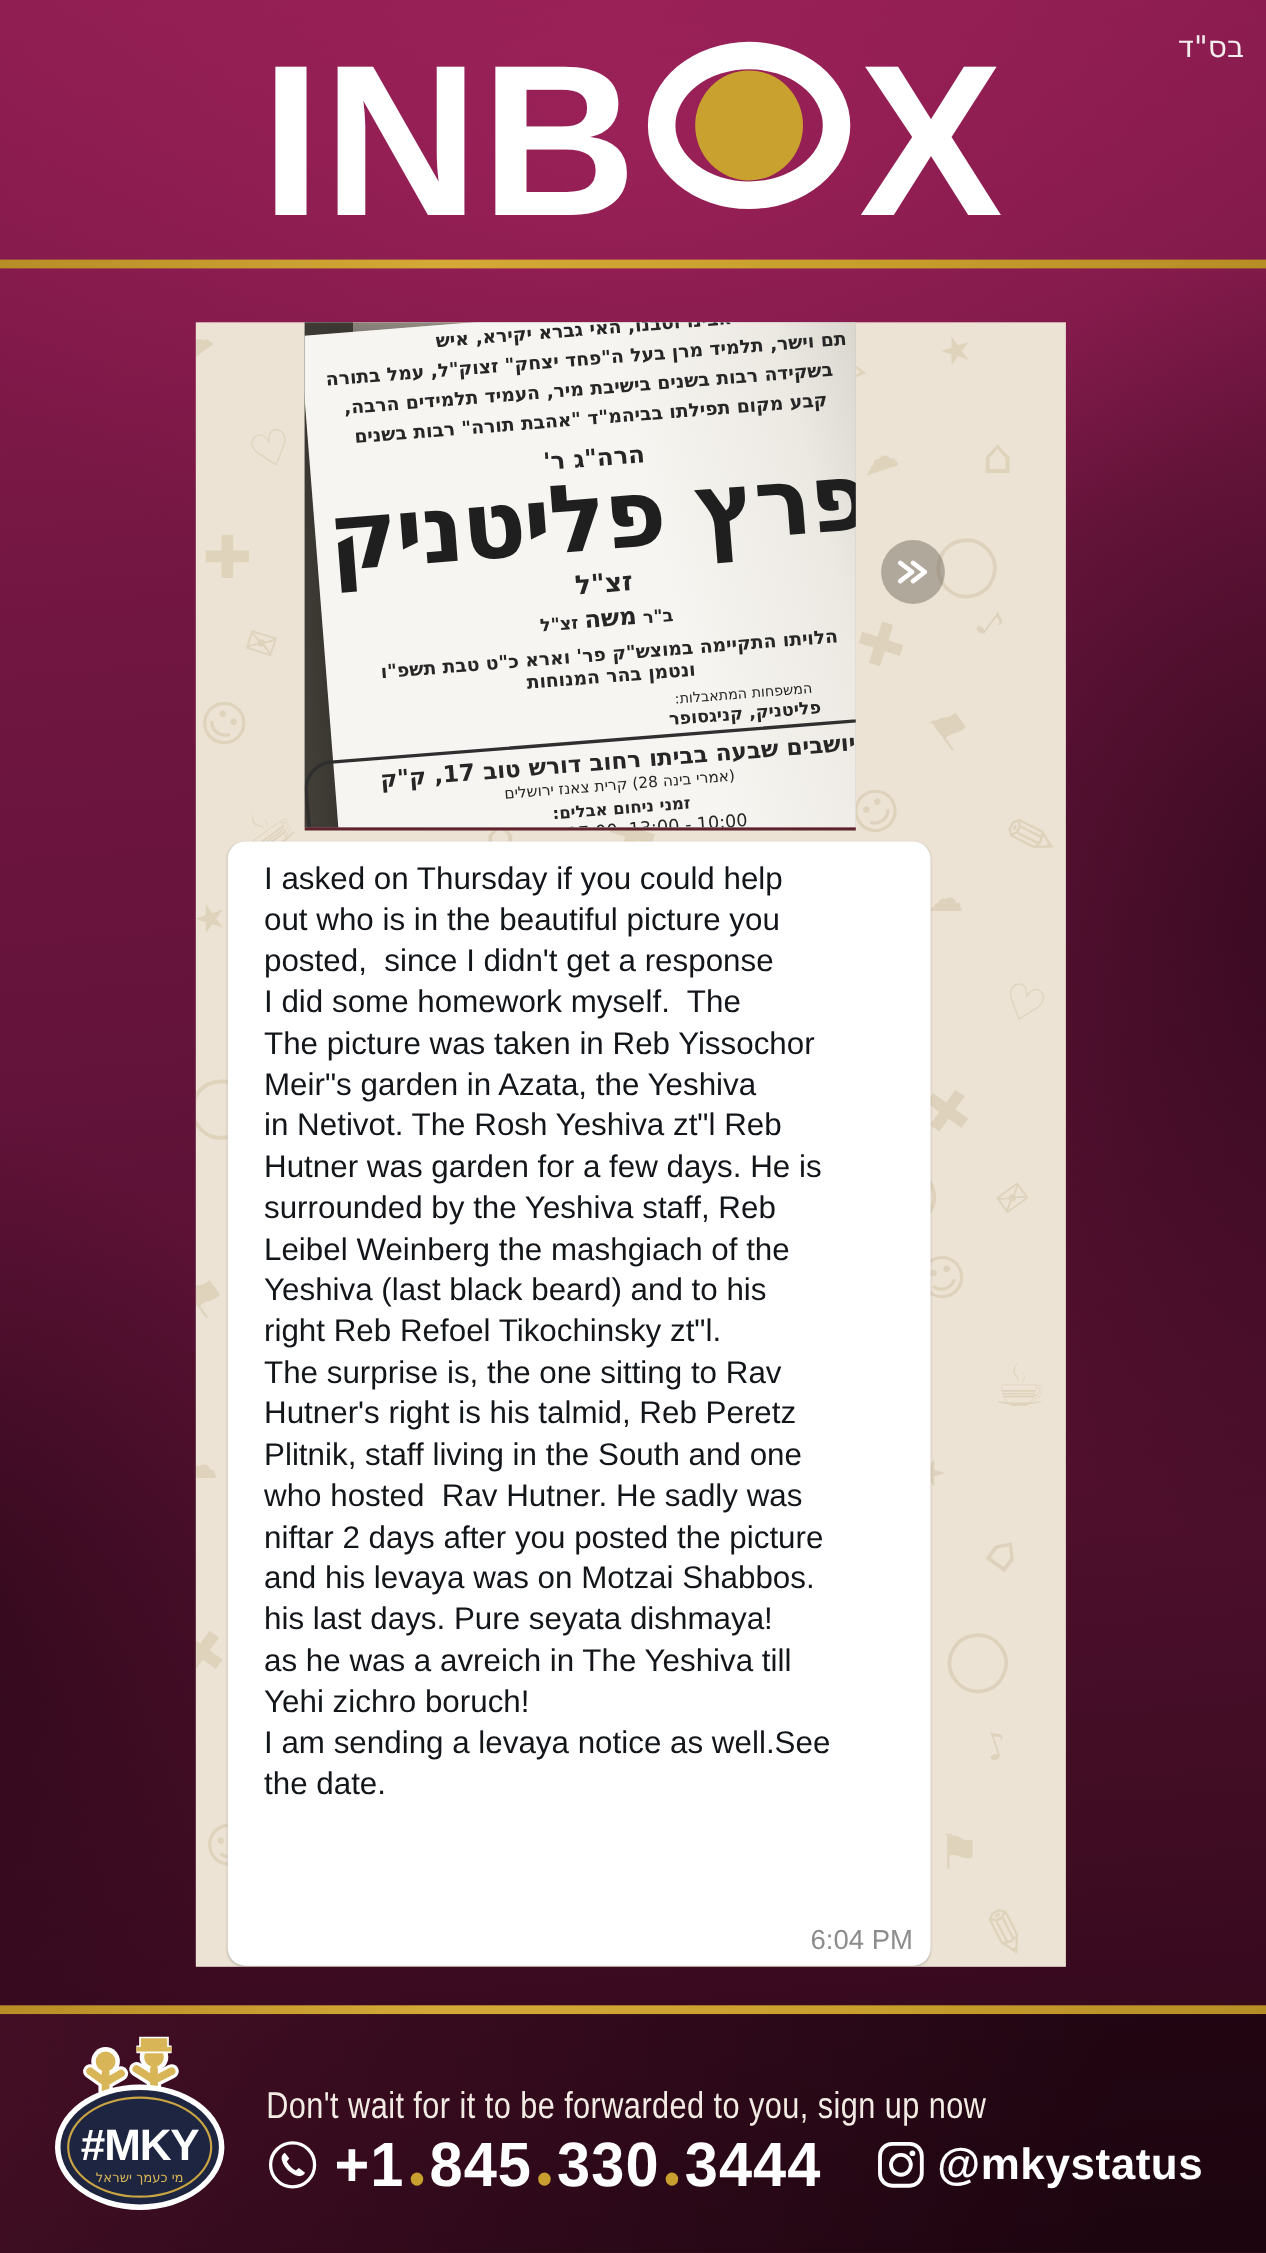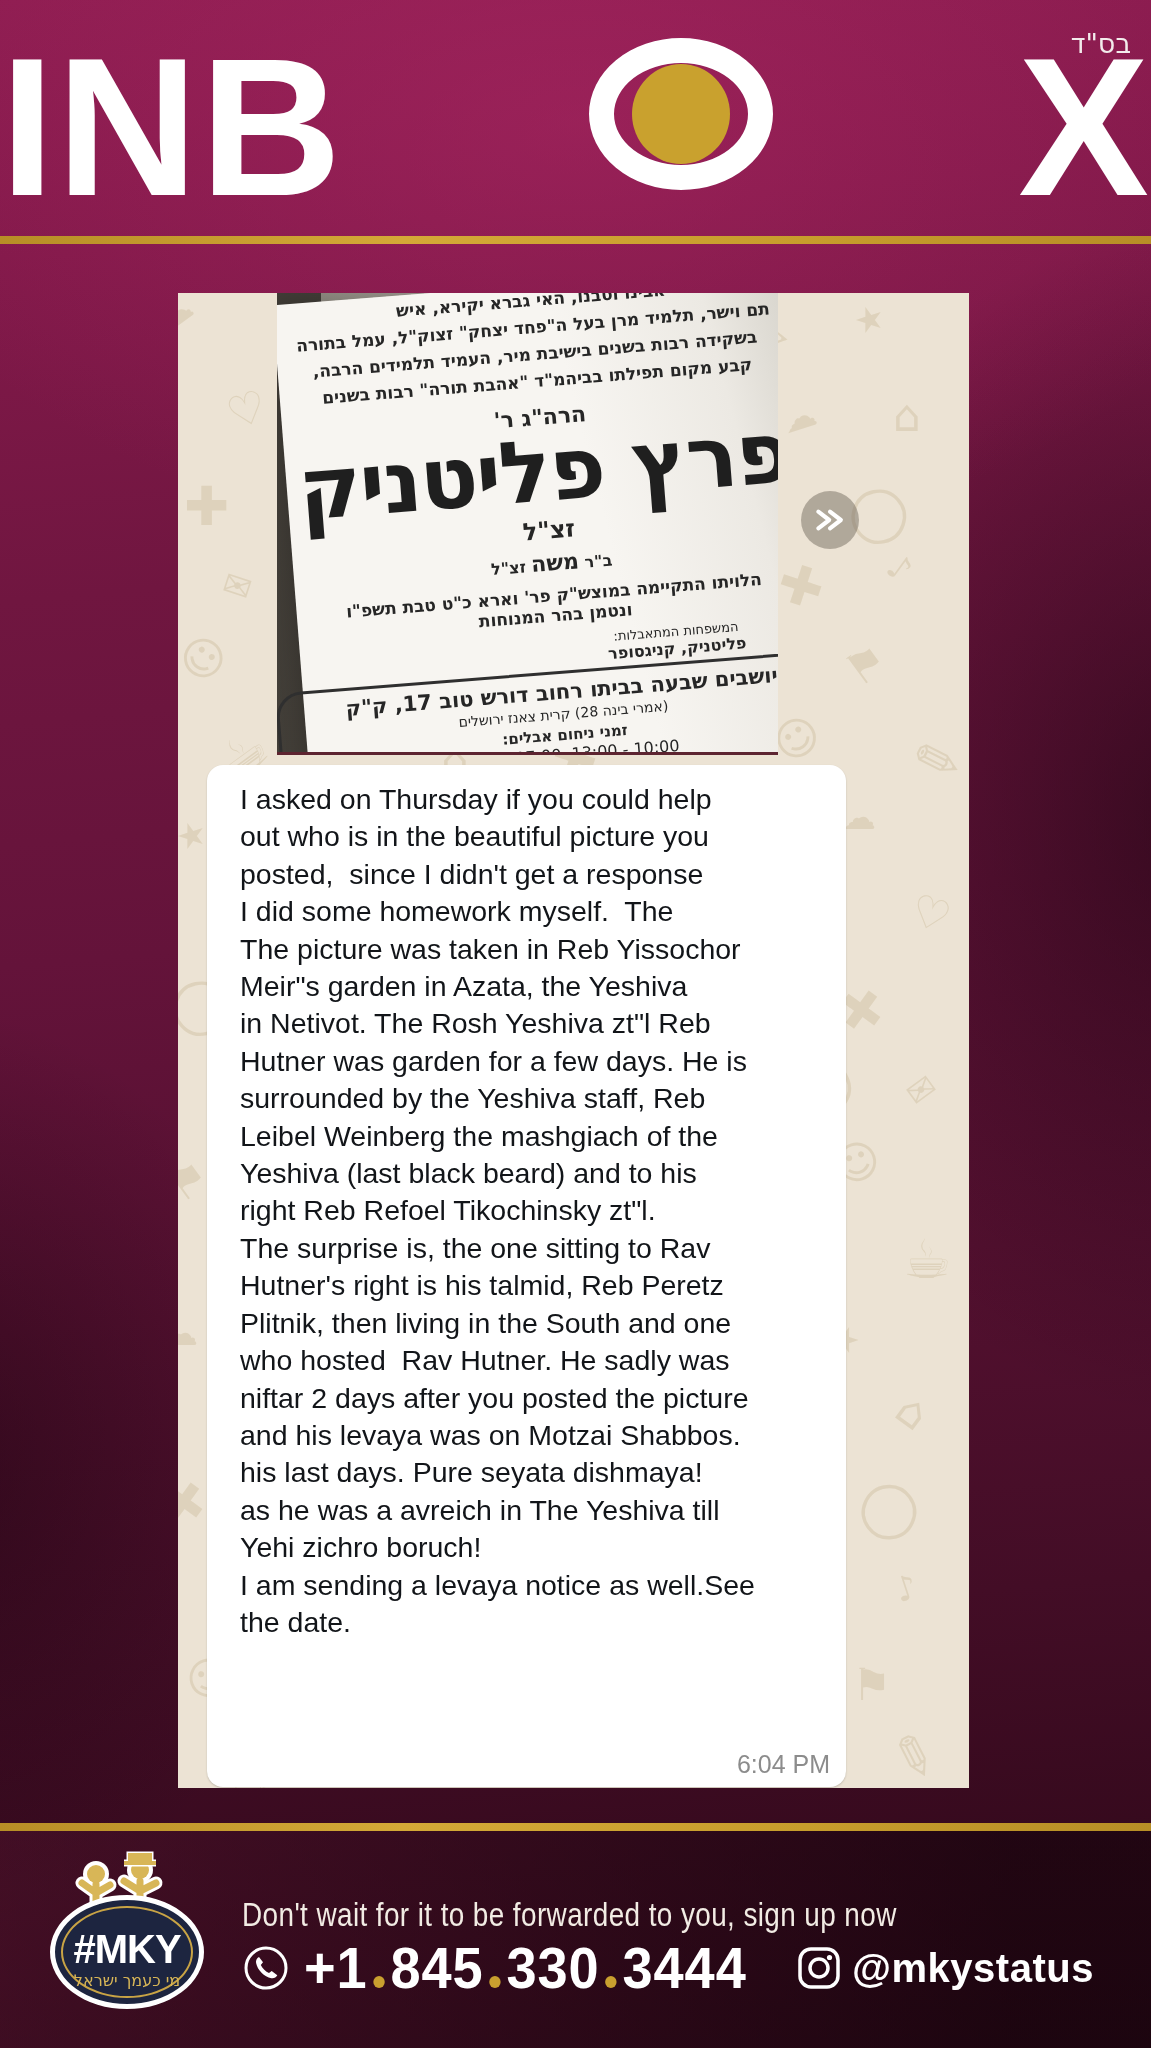--- a/index.html
+++ b/index.html
@@ -8,21 +8,21 @@
     position:relative; width:1151px; height:2048px; overflow:hidden;
     font-family:"Liberation Sans", sans-serif;
     background:
       radial-gradient(90% 30% at 50% 6%, rgba(186,44,108,.38), transparent 70%),
       radial-gradient(60% 45% at 104% 40%, rgba(18,2,10,.55), transparent 65%),
       radial-gradient(50% 35% at -6% 72%, rgba(18,2,10,.45), transparent 65%),
       linear-gradient(175deg,#8e1d51 0%,#82194a 12%,#701640 28%,#64133a 45%,#541030 62%,#430d26 78%,#34091c 92%,#2b0717 100%);
   }
   .bsd { position:absolute; top:28px; right:20px; color:#f3ecec; font-size:27px; font-family:"DejaVu Sans",sans-serif; }
   
-  .title { position:absolute; top:40px; left:0; right:0; height:176px; display:flex; align-items:center; justify-content:space-between; }
+  .title { position:absolute; top:40px; left:0; right:0; height:176px; display:flex; align-items:center; justify-content:center; }
   .title .tl { color:#fff; font-size:196px; font-weight:700; line-height:1; letter-spacing:2px; }
   .o-outer { width:184px; height:152px; border:25px solid #fff; border-radius:50%;
              display:flex; align-items:center; justify-content:center; margin:0 8px; transform:translateY(-14px); }
   .o-dot { width:98px; height:100px; border-radius:50%; background:#c9a12e; }
   
   .gold-line { position:absolute; left:0; width:1151px; height:8px;
                background:linear-gradient(90deg,#b78e26,#d4a937 35%,#c79d2c 70%,#b78e26); }
   .gl1 { top:236px; } .gl2 { top:1823px; }
   
   .panel { position:absolute; left:178px; top:293px; width:791px; height:1495px; background:#ece3d4; overflow:hidden; }
@@ -68,21 +68,21 @@
   .time { position:absolute; right:16px; bottom:8px; color:#8c8c8c; font-size:25px; }
   
   .footer { position:absolute; left:0; top:1831px; width:1151px; height:217px;
             background:linear-gradient(90deg, rgba(86,22,48,.35), rgba(16,3,9,.55) 88%); color:#fff; }
   .logo { position:absolute; left:50px; top:20px; width:154px; height:160px; }
   .logo-oval { position:absolute; left:0; bottom:2px; width:154px; height:114px; background:#1d2540;
                border:5px solid #fff; border-radius:50%; }
   .logo-ring { position:absolute; inset:6px; border:2px solid #c9a445; border-radius:50%; }
   .logo-txt { position:absolute; inset:0; display:flex; flex-direction:column; align-items:center; justify-content:center; padding-top:14px; }
   .logo-mky { font-size:40px; font-weight:700; letter-spacing:-1px; color:#fff; line-height:1; }
-  .logo-heb { font-size:16px; color:#d8b657; font-family:"DejaVu Sans",sans-serif; margin-top:2px; }
+  .logo-heb { font-size:12px; color:#d8b657; font-family:"DejaVu Sans",sans-serif; margin-top:2px; }
   .kids { position:absolute; left:16px; top:-4px; }
   .tagline { position:absolute; left:242px; top:64px; font-size:34px; color:#f2ece4; letter-spacing:.5px;
              transform:scaleX(.82); transform-origin:left center; white-space:nowrap; }
   .contact { position:absolute; left:242px; top:104px; display:flex; align-items:center; }
   .phone { font-size:57px; font-weight:700; letter-spacing:1px; margin-left:14px; display:flex; align-items:center;
            transform:scaleX(.95); transform-origin:left center; white-space:nowrap; }
   .ph-seg::after { content:""; display:inline-block; width:12px; height:12px; border-radius:50%;
                    background:#c9a02f; margin:0 6px; }
   .ph-seg:last-child::after { display:none; }
   .ig-wrap { margin-left:26px; display:flex; align-items:center; }
@@ -284,21 +284,21 @@
           <div class="msg-line">The picture was taken in Reb Yissochor</div>
           <div class="msg-line">Meir"s garden in Azata, the Yeshiva</div>
           <div class="msg-line">in Netivot. The Rosh Yeshiva zt"l Reb</div>
           <div class="msg-line">Hutner was garden for a few days. He is</div>
           <div class="msg-line">surrounded by the Yeshiva staff, Reb</div>
           <div class="msg-line">Leibel Weinberg the mashgiach of the</div>
           <div class="msg-line">Yeshiva (last black beard) and to his</div>
           <div class="msg-line">right Reb Refoel Tikochinsky zt"l.</div>
           <div class="msg-line">The surprise is, the one sitting to Rav</div>
           <div class="msg-line">Hutner's right is his talmid, Reb Peretz</div>
-          <div class="msg-line">Plitnik, then living in the South and one</div>
+          <div class="msg-line">Plitnik, staff living in the South and one</div>
           <div class="msg-line">who hosted  Rav Hutner. He sadly was</div>
           <div class="msg-line">niftar 2 days after you posted the picture</div>
           <div class="msg-line">and his levaya was on Motzai Shabbos.</div>
           <div class="msg-line">his last days. Pure seyata dishmaya!</div>
           <div class="msg-line">as he was a avreich in The Yeshiva till</div>
           <div class="msg-line">Yehi zichro boruch!</div>
           <div class="msg-line">I am sending a levaya notice as well.See</div>
           <div class="msg-line">the date.</div>
         </div>
       <div class="time">6:04 PM</div>

